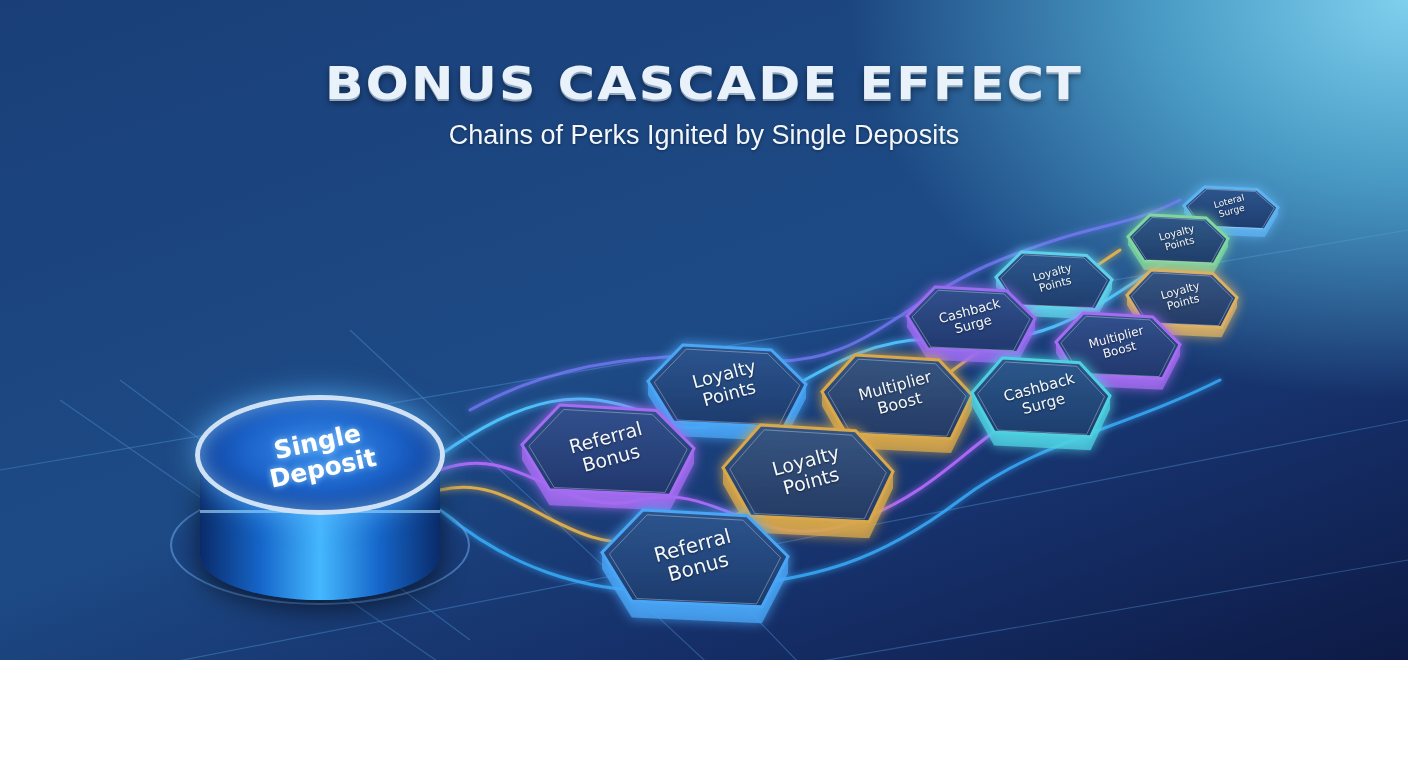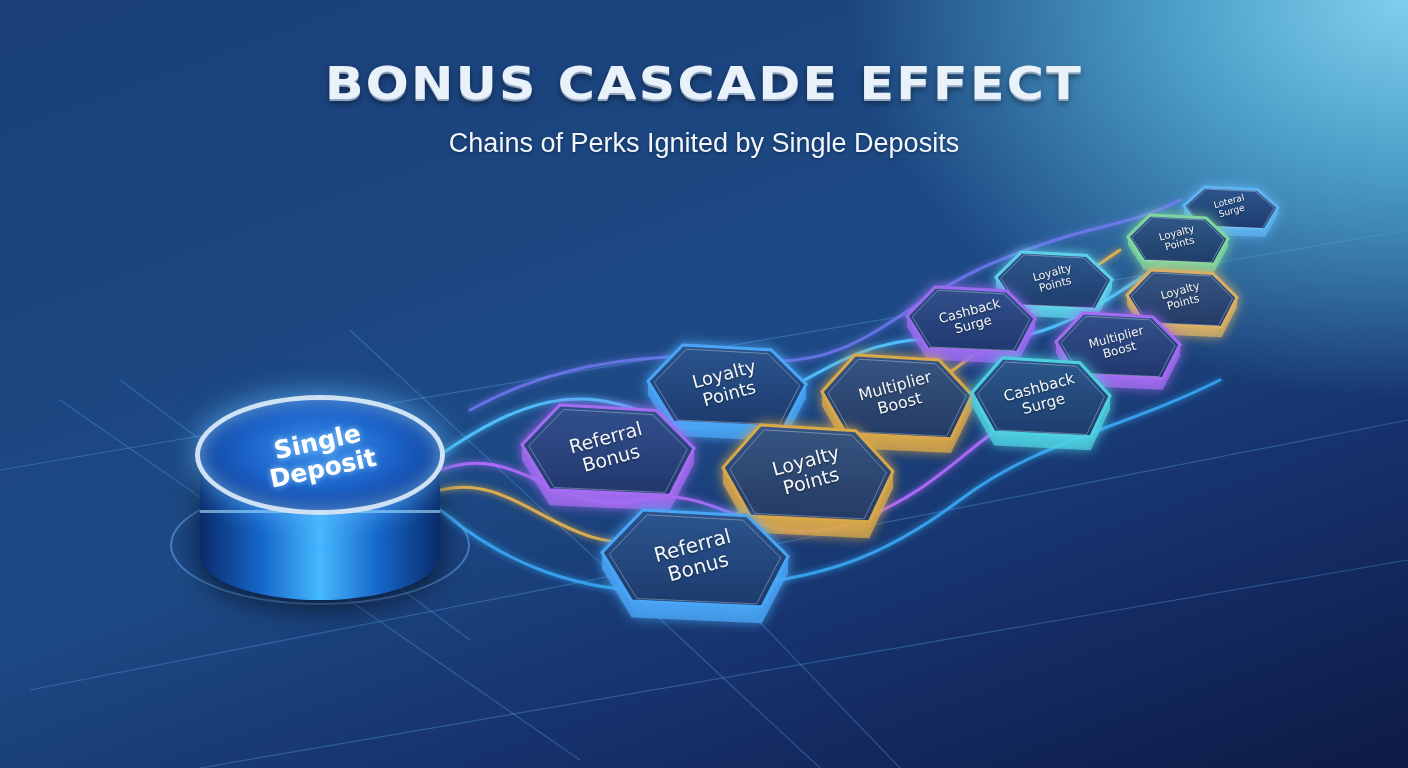--- a/index.html
+++ b/index.html
@@ -1,35 +1,34 @@
 <!DOCTYPE html>
 <html><head>
 <meta charset="utf-8">
 <style>
   html, body { margin:0; padding:0; }
   body { width:1408px; height:768px; overflow:hidden; font-family:"DejaVu Sans", sans-serif; }
   .scene {
-    position:relative; width:1408px; height:768px; overflow:hidden;
+    position:relative; width:1408px; height:660px; overflow:hidden;
     background:
       radial-gradient(ellipse 700px 500px at 1408px 0px, #7fd0ee 0%, #4a9cc6 35%, rgba(40,90,150,0) 80%),
       linear-gradient(160deg, #1a3f78 0%, #1c4680 30%, #1d4a85 50%, #16306a 75%, #0d1a45 100%);
   }
   .grid-svg, .streams-svg { position:absolute; left:0; top:0; width:1408px; height:768px; }
   .title {
     position:absolute; left:0; width:1408px; top:58px; text-align:center;
     font-family:"DejaVu Sans", sans-serif; font-weight:bold; font-size:44px; letter-spacing:2px;
     color:#e9f2fa;
     text-shadow: 0 2px 0 #8fa6be, 0 4px 6px rgba(0,0,0,0.45);
     transform: scaleX(1.15);
   }
   .subtitle {
     position:absolute; left:0; width:1408px; top:120px; text-align:center;
     font-family:"Liberation Sans", sans-serif; font-size:27px; color:#f2f7fc;
     text-shadow: 0 1px 3px rgba(0,0,0,0.4);
-    margin-top: 8px;
   }
   
   .deposit { position:absolute; left:170px; top:300px; width:300px; height:330px; }
   .deposit-glow {
     position:absolute; left:20px; top:0; width:260px; height:200px;
     background: radial-gradient(ellipse 90px 140px at 50% 100%, rgba(120,210,255,0.75), rgba(60,150,255,0.25) 55%, rgba(0,0,0,0) 80%);
   }
   .deposit-base {
     position:absolute; left:0; top:185px; width:300px; height:120px; border-radius:50%;
     background: radial-gradient(ellipse at 50% 50%, rgba(40,100,200,0.5), rgba(20,50,120,0.35) 60%, rgba(0,0,0,0) 72%);

